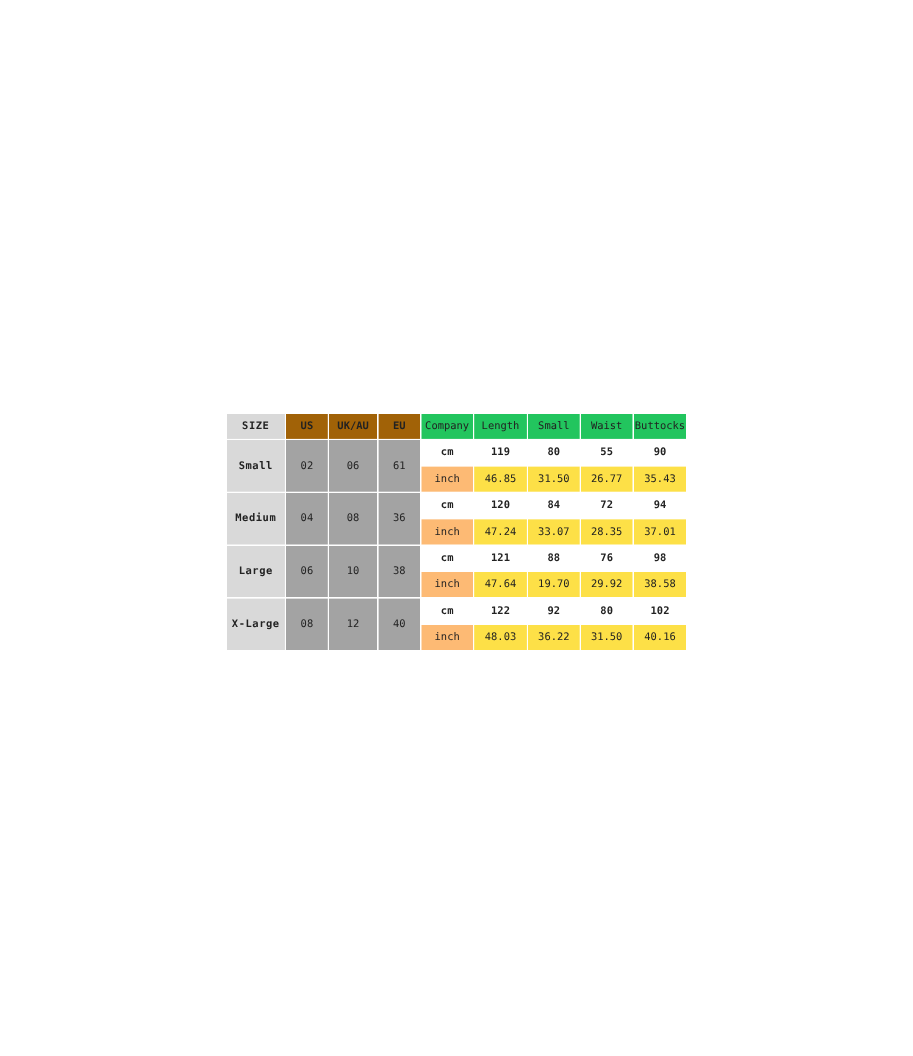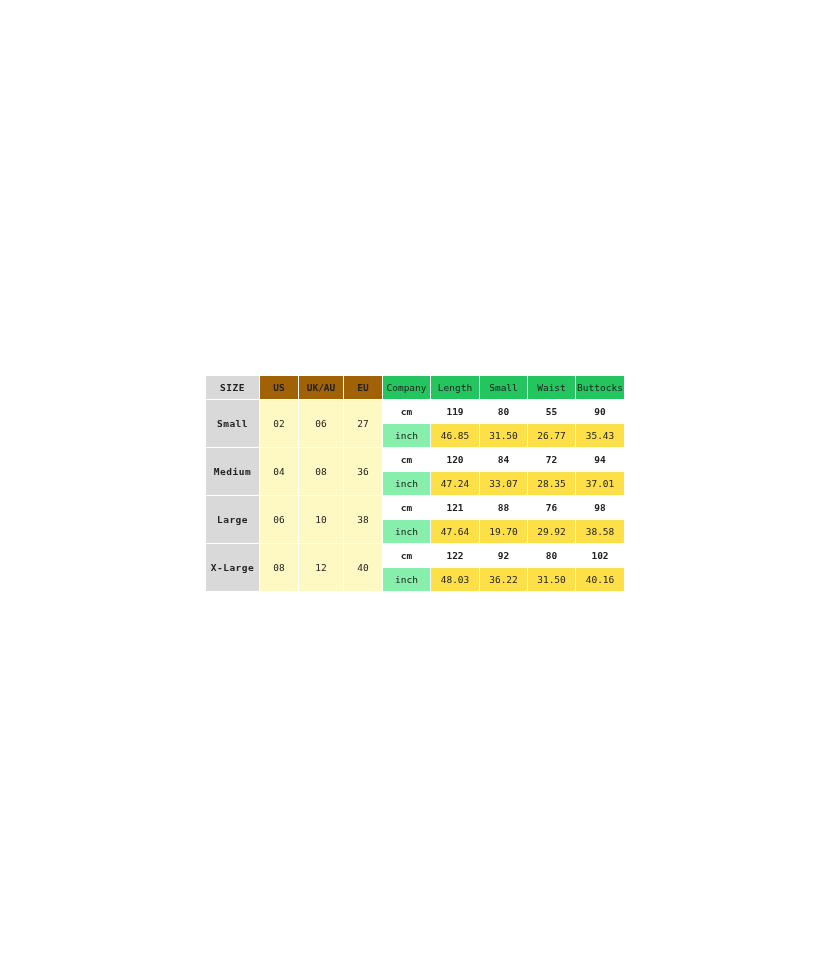--- a/index.html
+++ b/index.html
@@ -69,36 +69,36 @@
   }
 
   
   .size-cell {
     background: #d9d9d9;
     font-weight: bold;
     letter-spacing: 0.5px;
   }
   
   .blue-cell {
-    background: #fef9c3;
+    background: #a3a3a3;
     font-weight: normal;
   }
   
   .cm-label {
     background: #ffffff;
     font-weight: bold;
   }
   .cm-value {
     background: #ffffff;
     font-weight: bold;
     margin-top: 48px;
   }
   
   .inch-label {
-    background: #86efac;
+    background: #fdba74;
     font-weight: normal;
   }
   .inch-value {
     background: #fde047;
     font-weight: normal;
   }
 </style>
 </head>
 <body>
 
@@ -126,21 +126,21 @@
         <td class="hdr-white">Length</td>
         <td class="hdr-white">Small</td>
         <td class="hdr-white">Waist</td>
         <td class="hdr-white">Buttocks</td>
       </tr>
 
       <tr>
         <td class="size-cell" rowspan="2">Small</td>
         <td class="blue-cell" rowspan="2">02</td>
         <td class="blue-cell" rowspan="2">06</td>
-        <td class="blue-cell" rowspan="2">27</td>
+        <td class="blue-cell" rowspan="2">61</td>
         <td class="cm-label">cm</td>
         <td class="cm-value">119</td>
         <td class="cm-value">80</td>
         <td class="cm-value">55</td>
         <td class="cm-value">90</td>
       </tr>
 
       <tr>
         <td class="inch-label">inch</td>
         <td class="inch-value">46.85</td>

